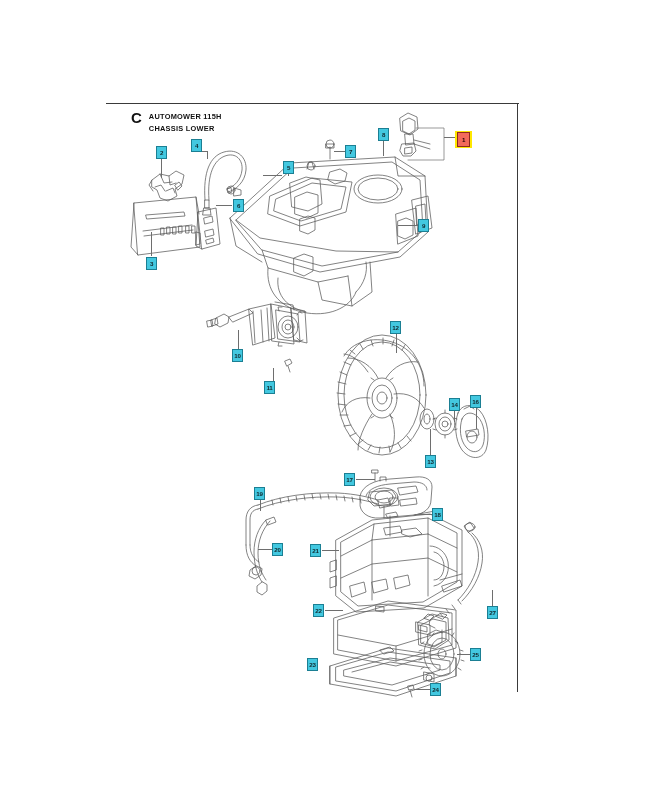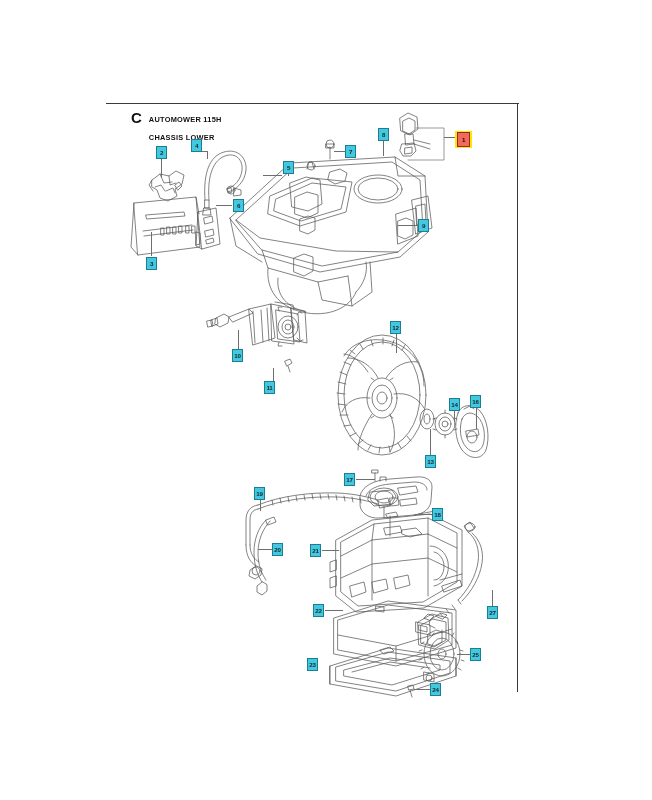--- a/index.html
+++ b/index.html
@@ -10,21 +10,21 @@
 
   
   #frame-top{position:absolute;left:106px;top:103px;width:413px;height:0;
              border-top:1.6px solid #3a3a3a;}
   #frame-right{position:absolute;left:517px;top:103px;width:0;height:589px;
                border-left:1.6px solid #3a3a3a;}
 
   
   #hdr{position:absolute;left:131px;top:110px;display:flex;align-items:flex-start;gap:7px;}
   #hdr .sec{font-size:15px;font-weight:bold;line-height:15px;letter-spacing:0px;}
-  #hdr .ttl{font-size:7.4px;font-weight:bold;line-height:18px;letter-spacing:.25px;
+  #hdr .ttl{font-size:7.4px;font-weight:bold;line-height:12px;letter-spacing:.25px;
             padding-top:1px;white-space:pre-line;}
 
   
   .cal{position:absolute;box-sizing:border-box;
        background:#43c8e0;border:1px solid #1b7f93;
        display:flex;align-items:center;justify-content:center;
        font-size:6.2px;font-weight:bold;line-height:6px;color:#10262b;
        letter-spacing:-.2px;}
   .cal.hl{background:#ffe800;border:none;padding:2px;}
   .cal.hl .pill{width:100%;height:100%;background:#f36a5a;border:1px solid #8c2a1d;

